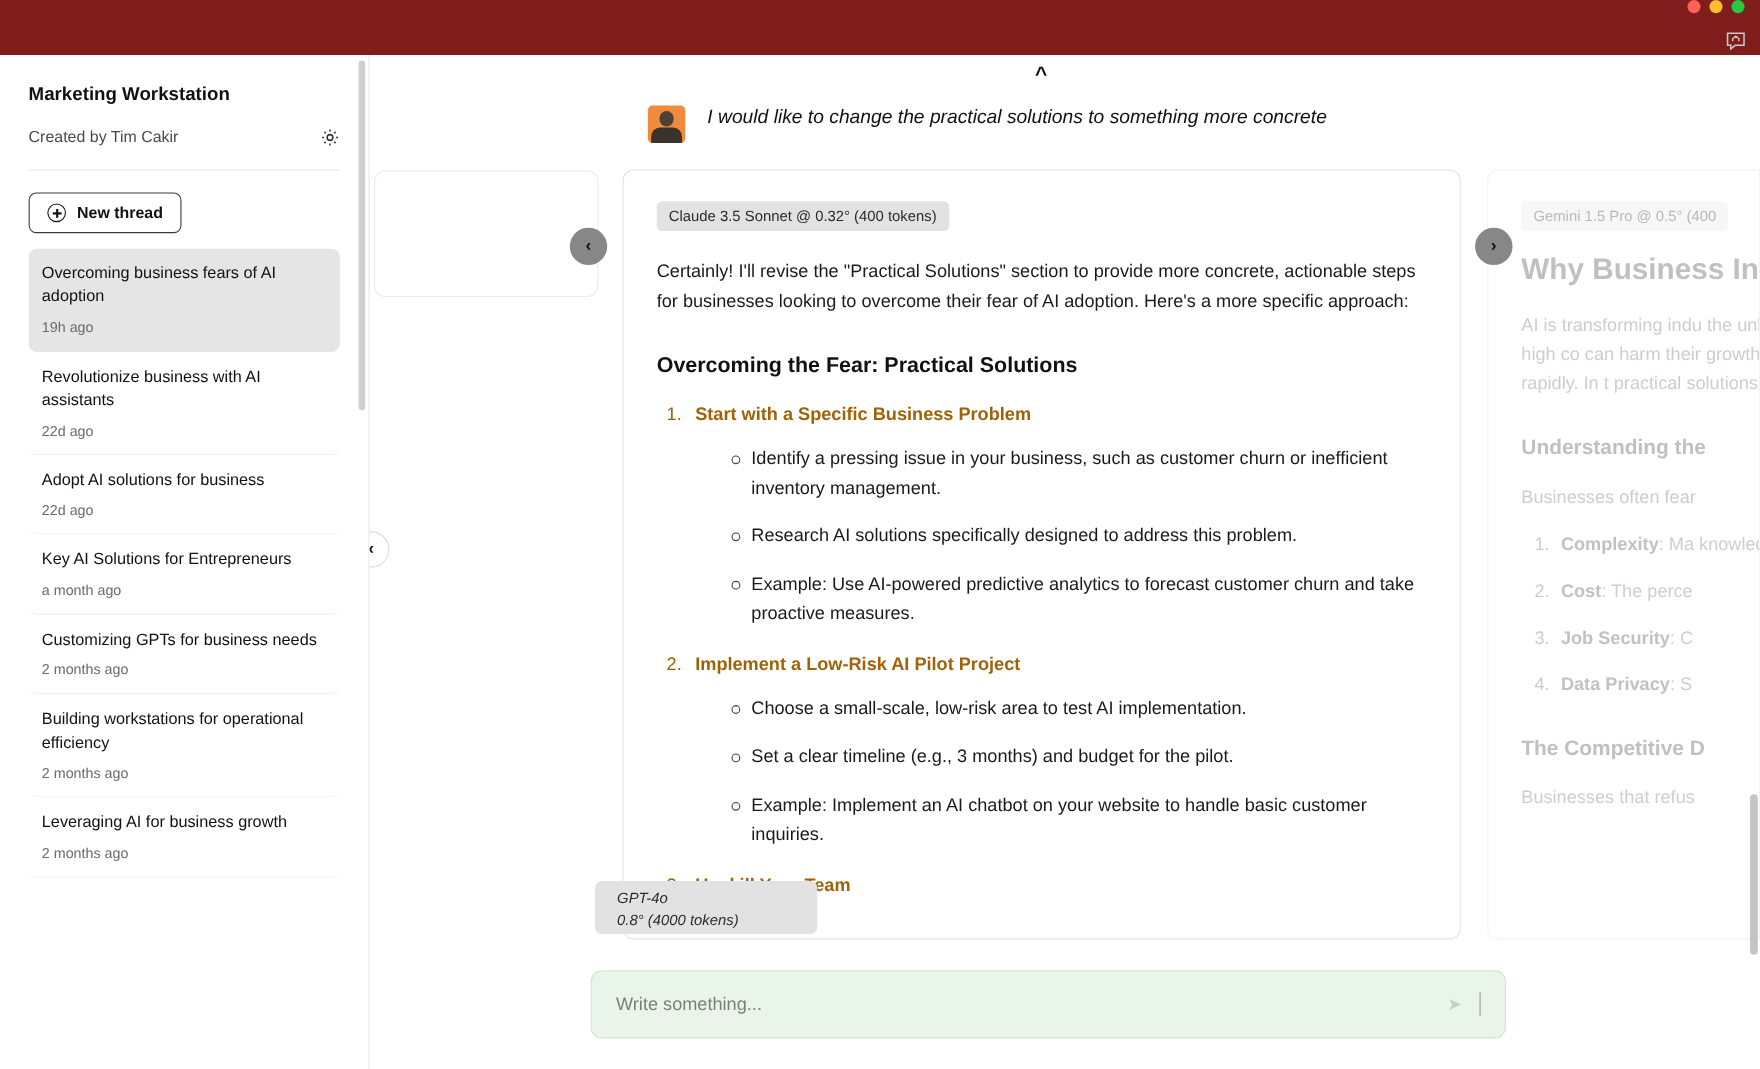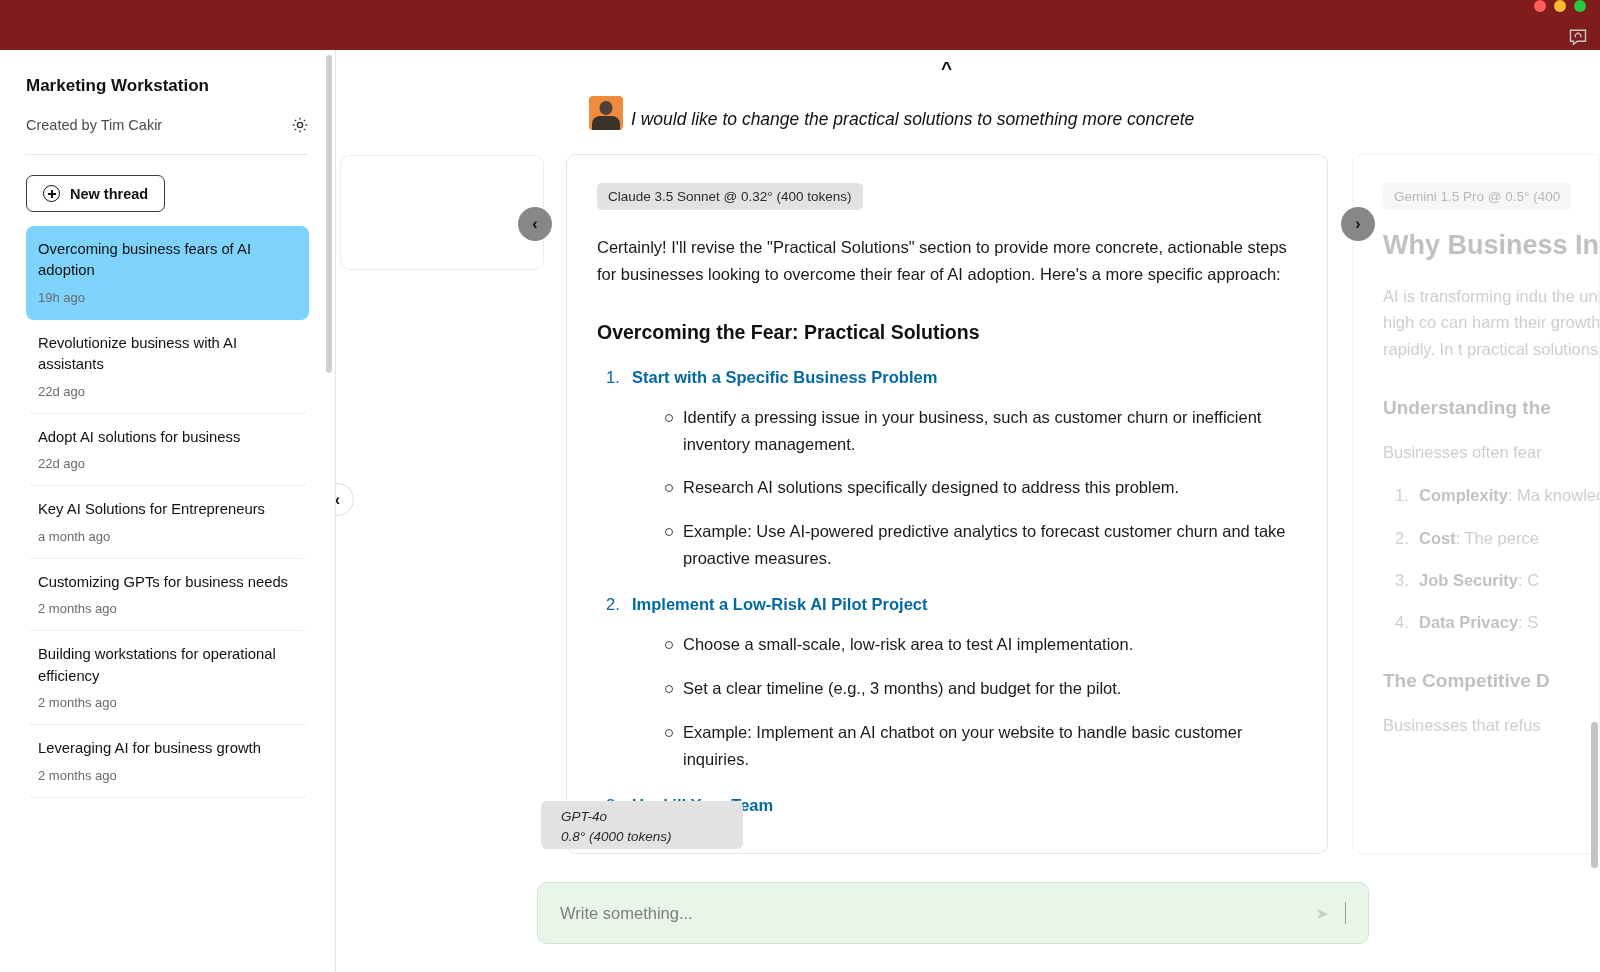--- a/index.html
+++ b/index.html
@@ -139,41 +139,41 @@
   }
   .plus-circle::before { left: 3.5px; top: 7px; width: 8px; height: 1.6px; }
   .plus-circle::after { top: 3.5px; left: 7px; height: 8px; width: 1.6px; }
 
   .thread-list { padding: 14px 26px 0 26px; }
   .thread-item {
     padding: 13px 12px 14px 12px;
     border-radius: 8px;
     border-bottom: 1px solid #eeeeee;
   }
-  .thread-item.active { background: #7dd3fc; border-bottom-color: transparent; }
+  .thread-item.active { background: #e5e5e5; border-bottom-color: transparent; }
   .thread-title { font-size: 14.8px; color: #111; line-height: 1.45; }
   .thread-time { font-size: 13px; color: #6b6b6b; margin-top: 8px; }
 
   .sb-scrollbar {
     position: absolute; top: 5px; right: 3px;
     width: 6px; height: 318px;
     background: #cfcfcf; border-radius: 3px;
   }
 
   
   .content { position: absolute; top: 0; left: 336px; width: 1264px; height: 922px; overflow: hidden; }
 
   .collapse-up {
     position: absolute; top: 8px; left: 605px;
     font-size: 19px; color: #111; font-weight: bold;
   }
 
   .user-row {
     position: absolute; top: 46px; left: 253px;
-    display: flex; align-items: flex-end; gap: 8px;
+    display: flex; align-items: flex-start; gap: 20px;
   }
   .user-avatar {
     width: 34px; height: 34px; border-radius: 4px;
     background: #f08a3c; overflow: hidden; position: relative;
     flex: 0 0 auto;
   }
   .user-avatar .head {
     position: absolute; left: 50%; top: 14%;
     transform: translateX(-50%);
     width: 13px; height: 14px; border-radius: 50%;
@@ -212,21 +212,21 @@
     font-size: 16.5px; color: #1a1a1a; line-height: 1.63;
     margin-top: 24px;
   }
   .h-section {
     font-size: 19.5px; font-weight: bold; color: #111;
     margin-top: 33px;
   }
   ol.steps { list-style: none; counter-reset: step; margin-top: 20px; }
   ol.steps > li { counter-increment: step; margin-top: 24px; }
   .step-title {
-    font-size: 16.5px; font-weight: bold; color: #0369a1;
+    font-size: 16.5px; font-weight: bold; color: #a16207;
     padding-left: 35px; position: relative; margin-top: 24px;
   }
   .step-title::before {
     content: counter(step) ".";
     position: absolute; left: 9px; font-weight: normal;
   }
   ul.subs { list-style: none; margin-top: 6px; }
   ul.subs > li {
     font-size: 16.5px; color: #1a1a1a; line-height: 1.62;
     padding-left: 86px; position: relative; margin-top: 17px;

